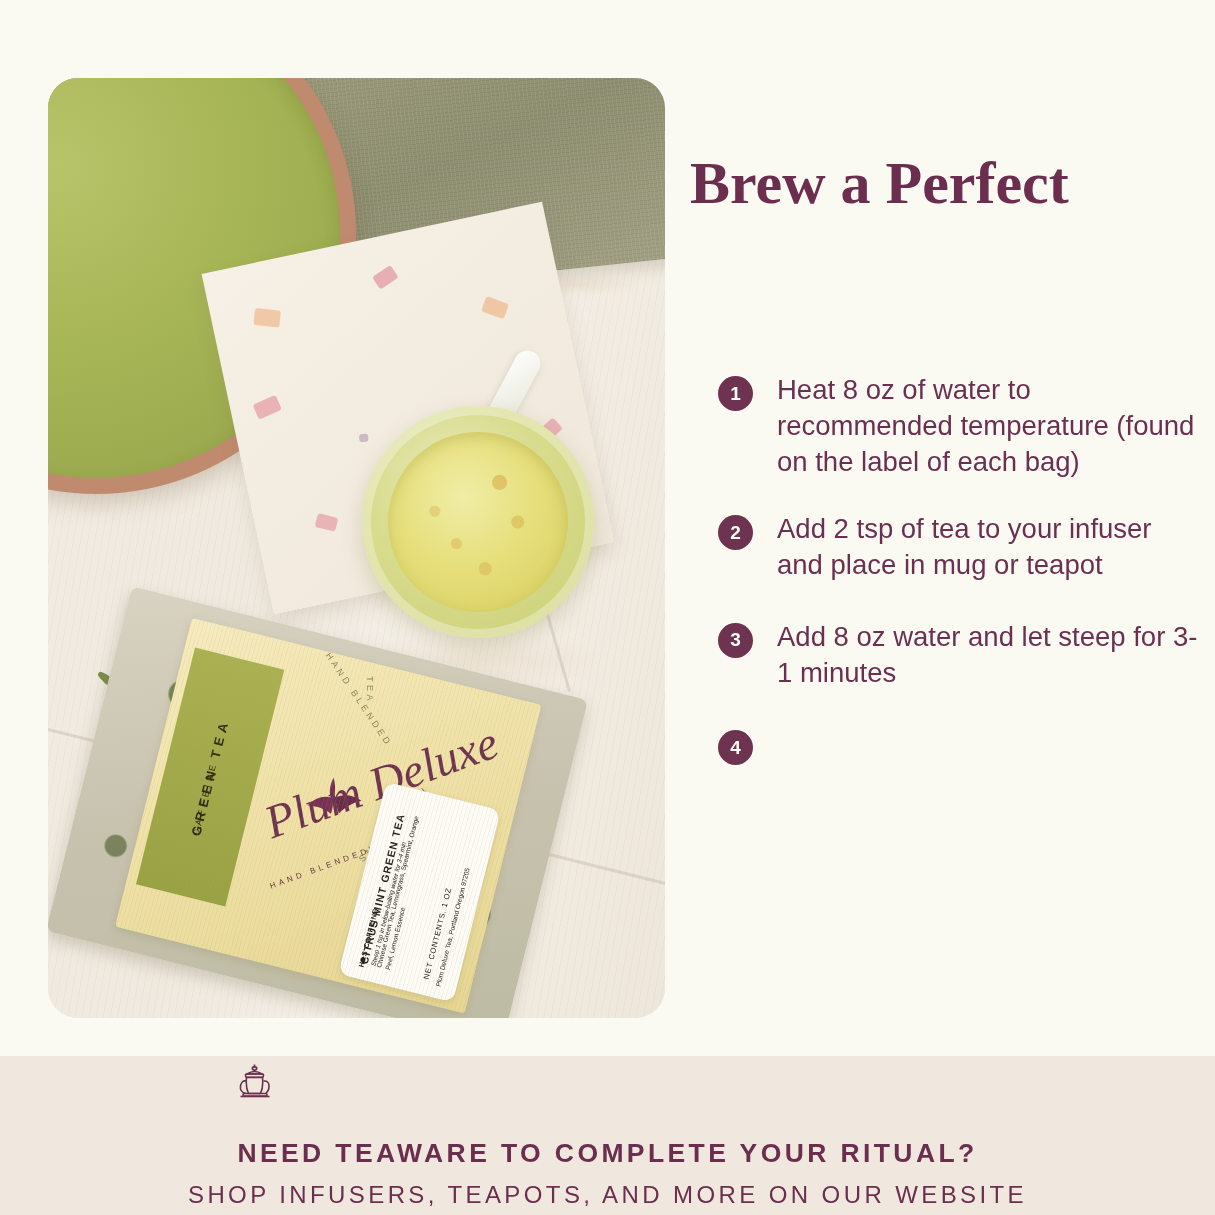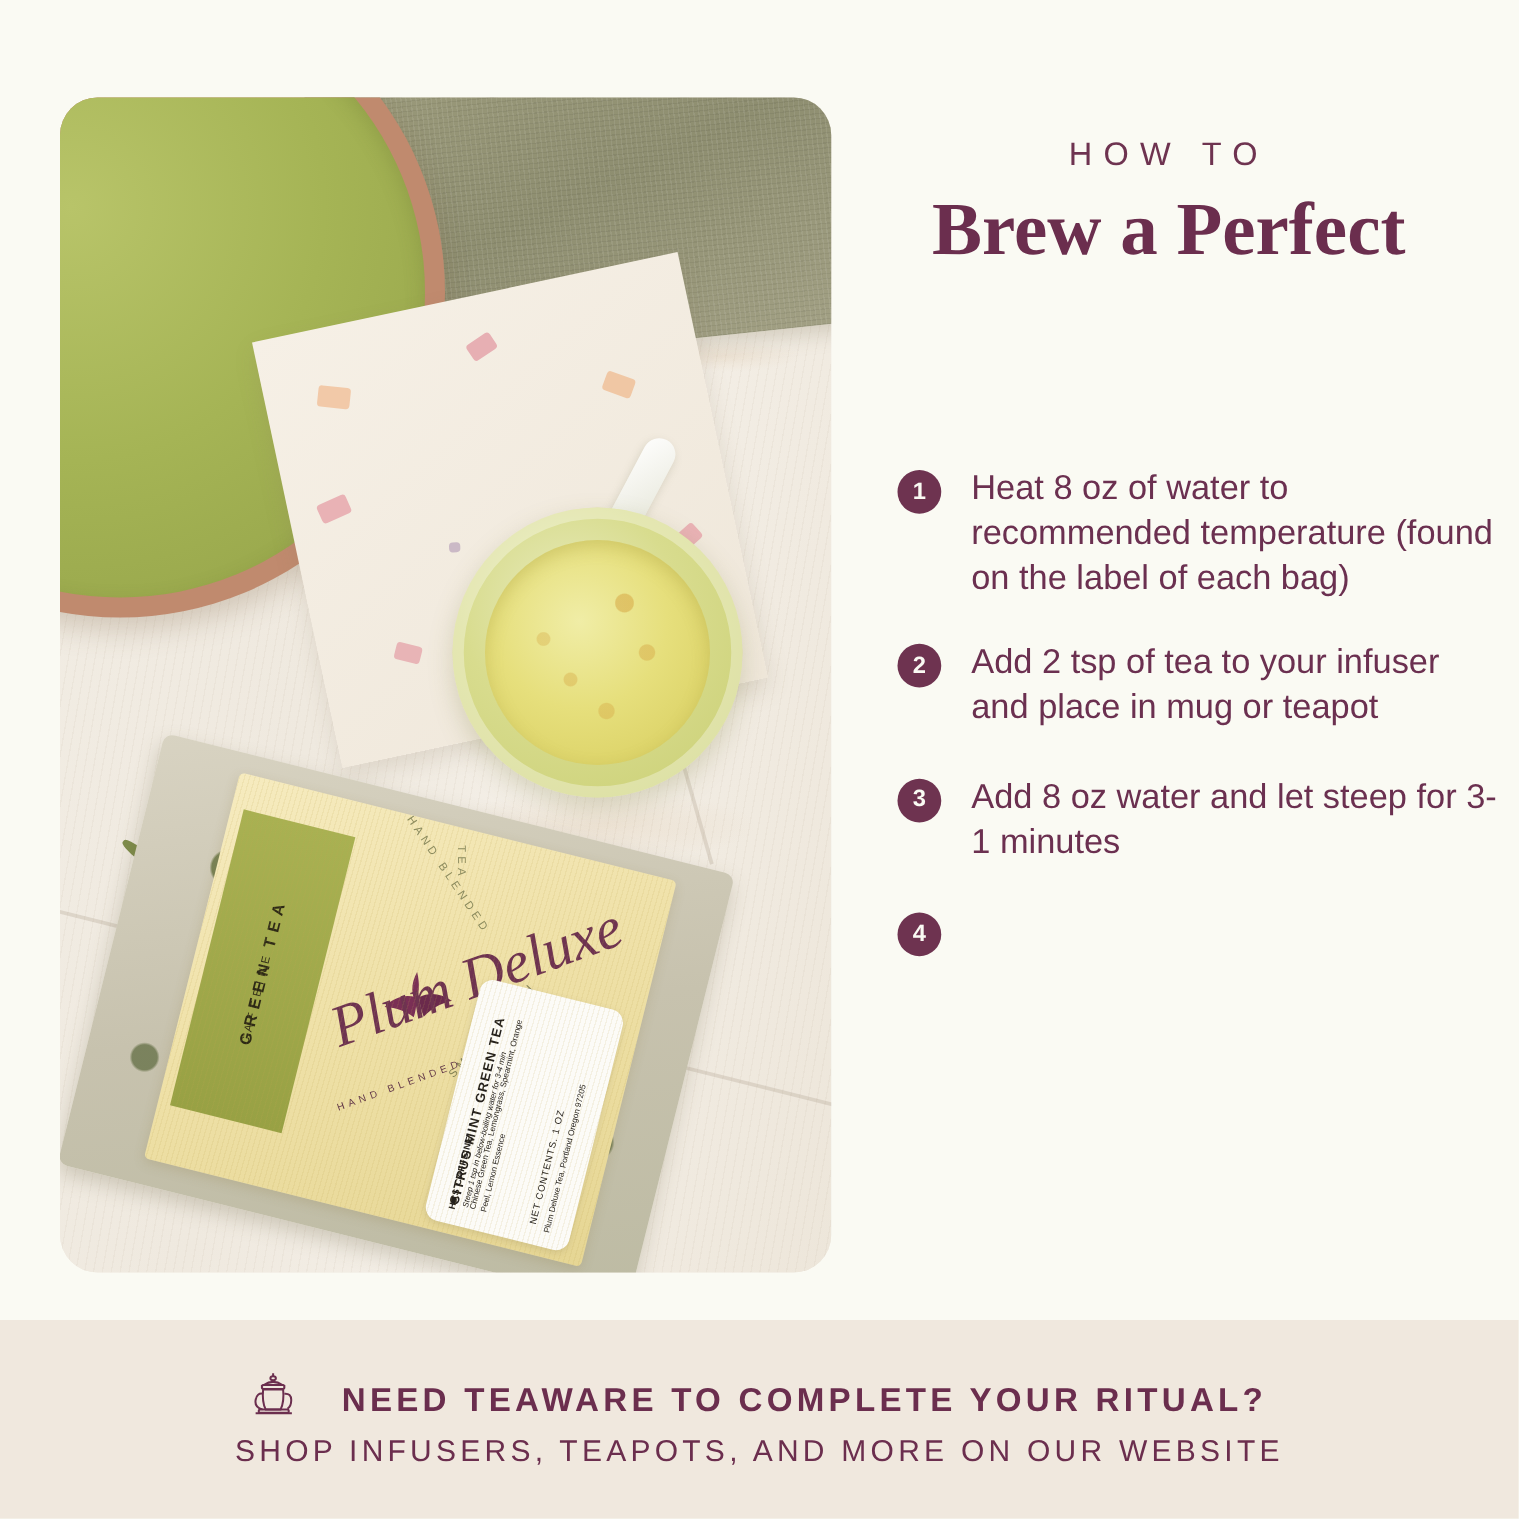--- a/index.html
+++ b/index.html
@@ -205,21 +205,21 @@
 
   .loose-leaf{ position:absolute; border-radius:40%; }
 
   
   .content{ position:absolute; left:690px; top:0; width:525px; height:1040px; }
   .eyebrow{
     position:absolute; left:0; top:108px; width:490px; text-align:center;
     font-size:26px; letter-spacing:9px; color:#6E3350; font-weight:300;
   }
   .headline{
-    position:absolute; left:0; top:152px; width:490px; text-align:center;
+    position:absolute; left:0; top:152px; width:490px; 
     font-family:"Liberation Serif", serif; font-weight:bold;
     font-size:60px; line-height:1.06; color:#6B2E4E;
   }
   .steps{ position:absolute; left:28px; top:372px; width:480px; }
   .step{ display:flex; margin-bottom:32px; }
   .badge{
     flex:0 0 auto; width:35px; height:35px; border-radius:50%;
     background:#6E3350; color:#FAFAF3;
     font-size:19px; font-weight:bold;
     display:flex; align-items:center; justify-content:center;
@@ -231,21 +231,21 @@
   }
   .step.s2{ margin-bottom:36px; }
   .step.s3{ margin-bottom:36px; }
 
   
   .footer{
     position:absolute; left:0; top:1056px; width:1215px; height:159px;
     background:#F0E8DE;
     display:flex; flex-direction:column; align-items:center; justify-content:center;
   }
-  .foot-row1{ display:flex; align-items:flex-end; gap:36px; margin-bottom:12px; }
+  .foot-row1{ display:flex; align-items:flex-start; gap:36px; margin-bottom:12px;flex-direction:column; }
   .foot-l1{
     font-size:26.5px; font-weight:bold; letter-spacing:3.4px; color:#6B2E4E;
   }
   .foot-l2{
     font-size:24px; font-weight:300; letter-spacing:3.4px; color:#6B2E4E;
   }
 </style>
 </head>
 <body>
 
@@ -316,21 +316,20 @@
         <div class="wl-t wl-net">NET CONTENTS. 1 OZ</div>
         <div class="wl-t wl-addr">Plum Deluxe Tea, Portland Oregon 97205</div>
         <div class="dot"></div>
       </div>
     </div>
   </div>
 </div>
 
 <div class="content">
 
-  <div class="eyebrow">HOW TO</div>
 
   <div class="headline">
     <div>Brew a Perfect</div>
   </div>
 
   <div class="steps">
     <div class="step s1">
       <div class="badge">1</div>
       <div class="step-text">Heat 8 oz of water to recommended temperature (found on the label of each bag)</div>
     </div>

